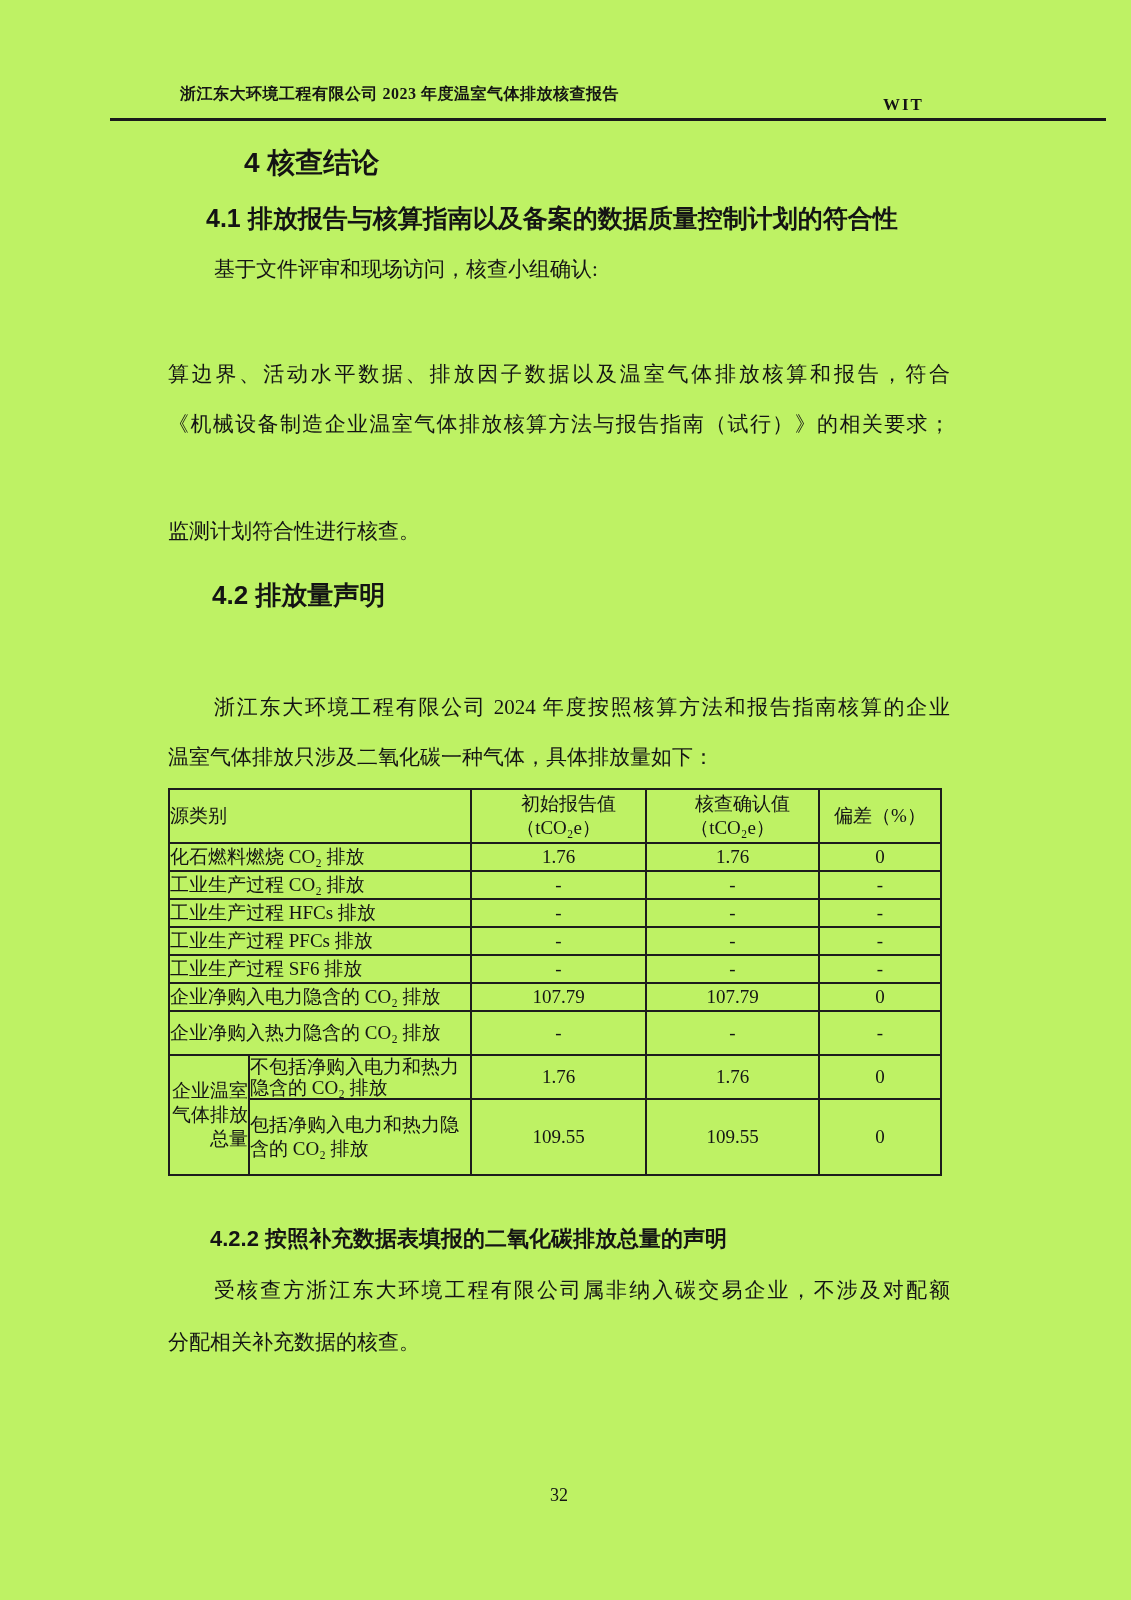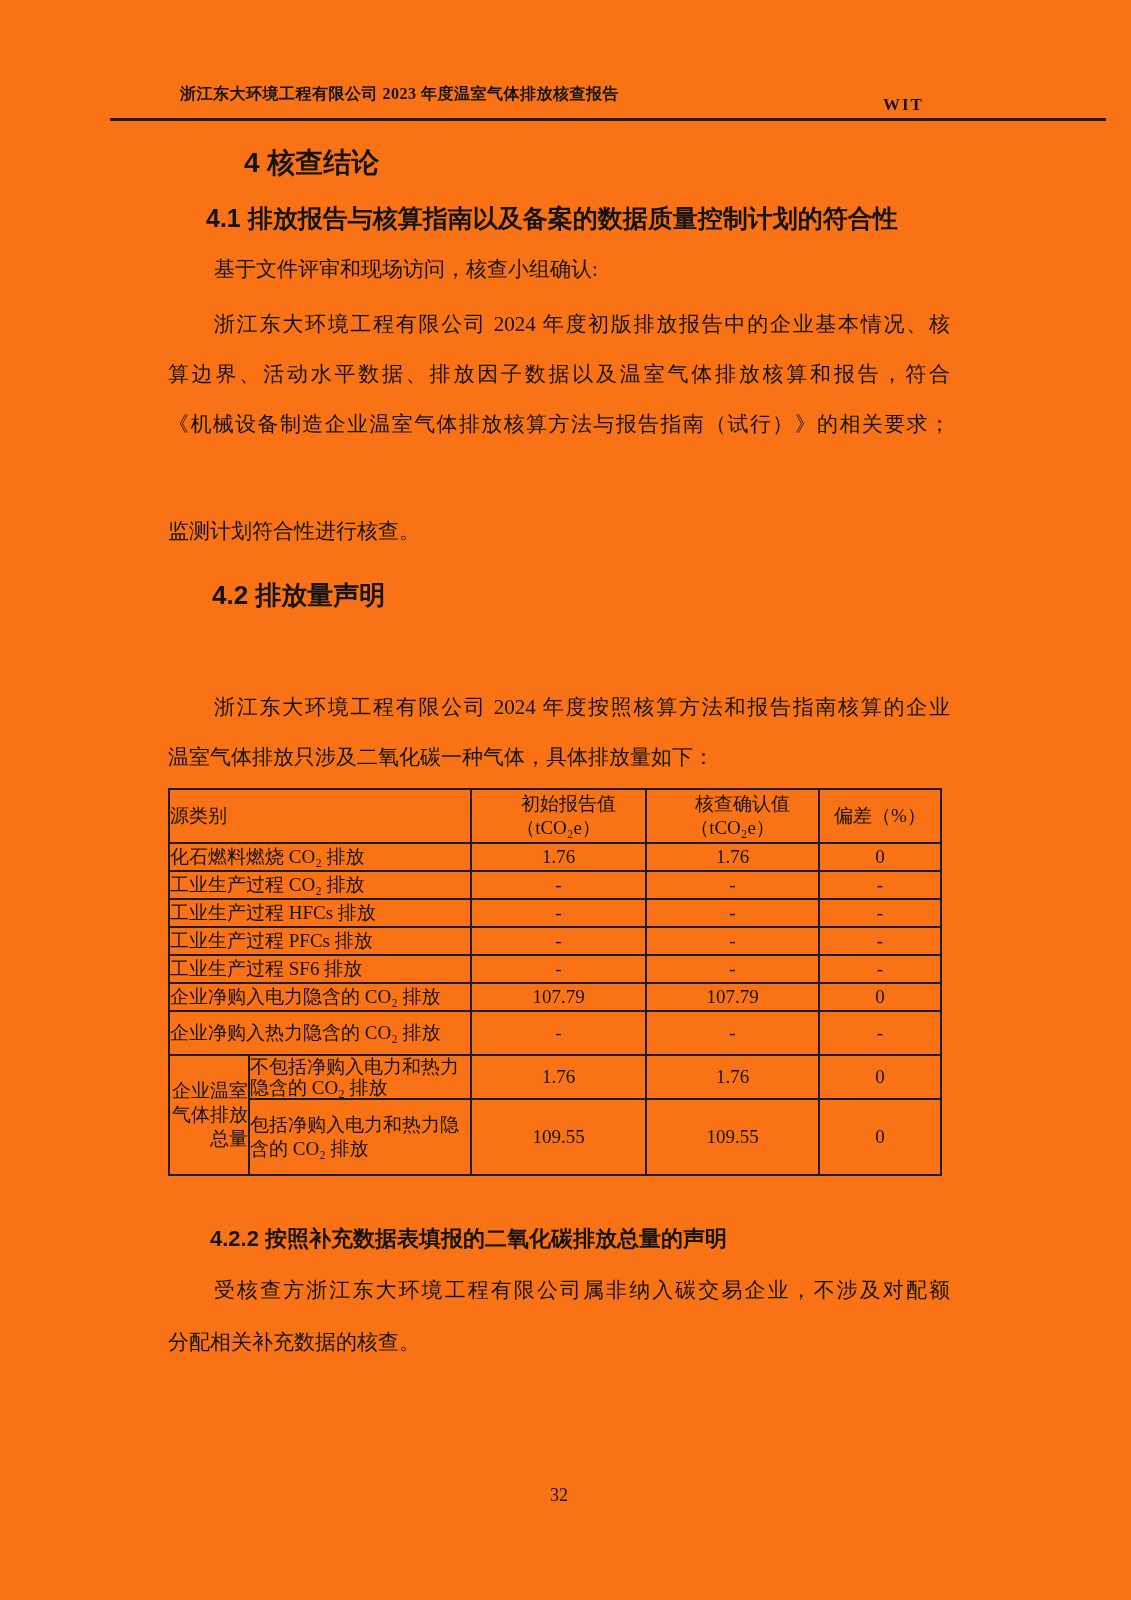--- a/index.html
+++ b/index.html
@@ -1,18 +1,18 @@
 <!DOCTYPE html>
 <html><head>
 <meta charset="utf-8">
 <style>
   html,body { margin:0; padding:0; background:#ffffff; }
   .page {
     position:relative; width:1131px; height:1600px; margin:0 auto;
-    background:#f97316; color:#141414; overflow:hidden;
+    background:#bef264; color:#141414; overflow:hidden;
     font-family:"Liberation Serif","DejaVu Serif",serif;
   }
   
   .hdr-title { position:absolute; left:180px; top:84px; font-size:16px; font-weight:bold; letter-spacing:0.5px; }
   .hdr-logo  { position:absolute; left:883px; top:95px; font-size:17px; font-weight:bold; letter-spacing:2px; }
   .hdr-rule  { position:absolute; left:110px; top:118px; width:996px; height:3px; background:#1b1b1b; }
   
   .h-main  { position:absolute; left:210px; top:144px; font-size:28px; font-weight:bold;
              font-family:"Liberation Sans","DejaVu Sans",sans-serif;margin-left:34px; }
   .h-sub   { position:absolute; font-weight:bold; font-family:"Liberation Sans","DejaVu Sans",sans-serif; }
@@ -46,21 +46,20 @@
 
   <div class="hdr-title">浙江东大环境工程有限公司 2023 年度温室气体排放核查报告</div>
   <div class="hdr-logo">WIT</div>
   <div class="hdr-rule"></div>
 
   <div class="h-main">4 核查结论</div>
   <div class="h-sub h-41">4.1 排放报告与核算指南以及备案的数据质量控制计划的符合性</div>
 
   <div class="bline lft ind" style="top:256px">基于文件评审和现场访问，核查小组确认:</div>
 
-  <div class="bline just ind" style="top:311px">浙江东大环境工程有限公司 2024 年度初版排放报告中的企业基本情况、核</div>
   <div class="bline just" style="top:361px">算边界、活动水平数据、排放因子数据以及温室气体排放核算和报告，符合</div>
   <div class="bline just" style="top:411px">《机械设备制造企业温室气体排放核算方法与报告指南（试行）》的相关要求；</div>
 
   <div class="bline lft" style="top:518px">监测计划符合性进行核查。</div>
 
   <div class="h-sub h-42">4.2 排放量声明</div>
 
   <div class="bline just ind" style="top:694px">浙江东大环境工程有限公司 2024 年度按照核算方法和报告指南核算的企业</div>
   <div class="bline lft" style="top:744px">温室气体排放只涉及二氧化碳一种气体，具体排放量如下：</div>
 

